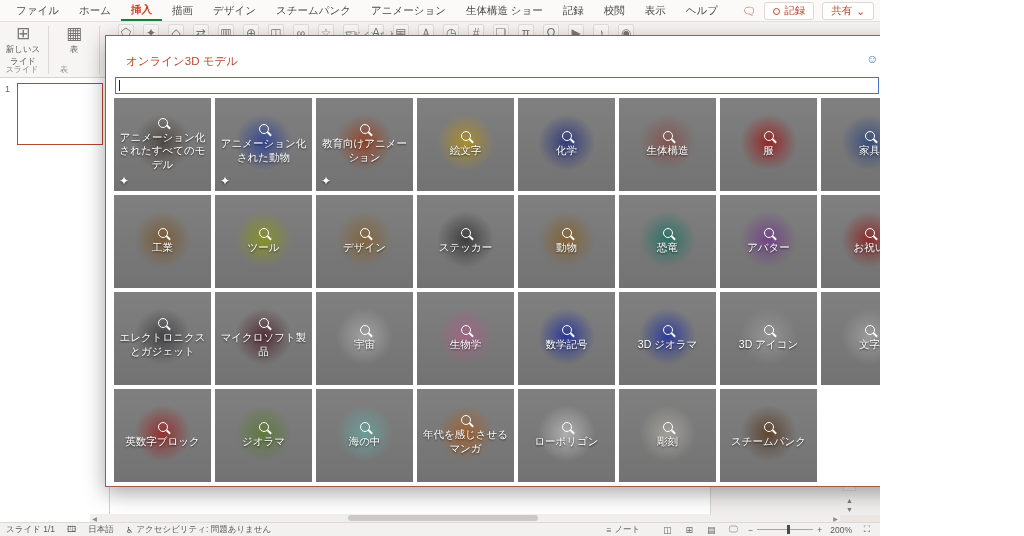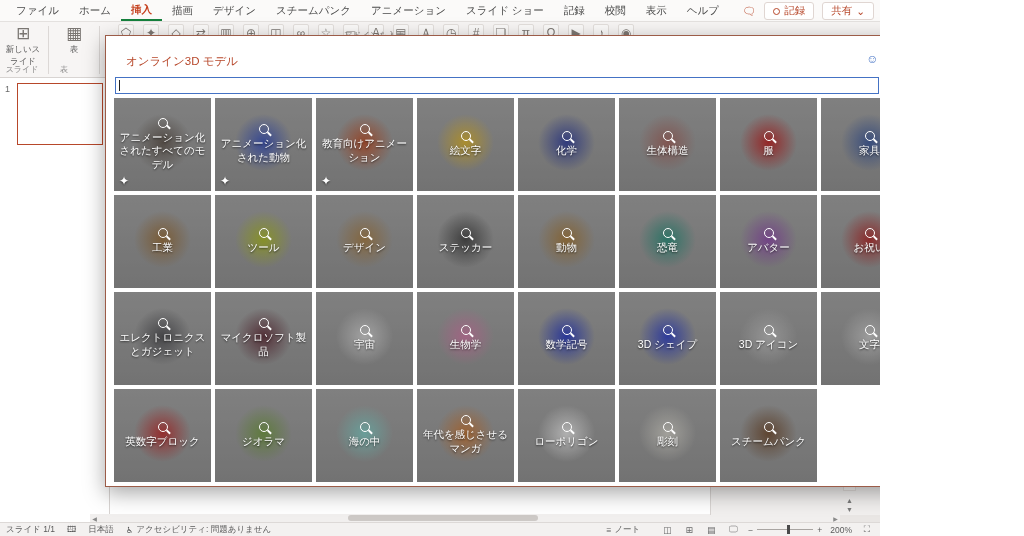--- a/index.html
+++ b/index.html
@@ -110,21 +110,21 @@
 
   <div class="tab">
         <span>スチームパンク</span>
       </div>
 
   <div class="tab">
         <span>アニメーション</span>
       </div>
 
   <div class="tab">
-        <span>スライド ショー</span>
+        <span>生体構造 ショー</span>
       </div>
 
   <div class="tab">
         <span>記録</span>
       </div>
 
   <div class="tab">
         <span>校閲</span>
       </div>
 
@@ -502,21 +502,21 @@
       <span class="tile-label">数学記号</span>
     </div>
 
   </div>
 
   <div class="tile" style="--accent: #2236cd;">
     <div class="blob"></div>
     <div class="shade"></div>
     <div class="tile-content">
       <span class="mag"></span>
-      <span class="tile-label">3D シェイプ</span>
+      <span class="tile-label">3D ジオラマ</span>
     </div>
 
   </div>
 
   <div class="tile" style="--accent: #c3c3c3;">
     <div class="blob"></div>
     <div class="shade"></div>
     <div class="tile-content">
       <span class="mag"></span>
       <span class="tile-label">3D アイコン</span>

